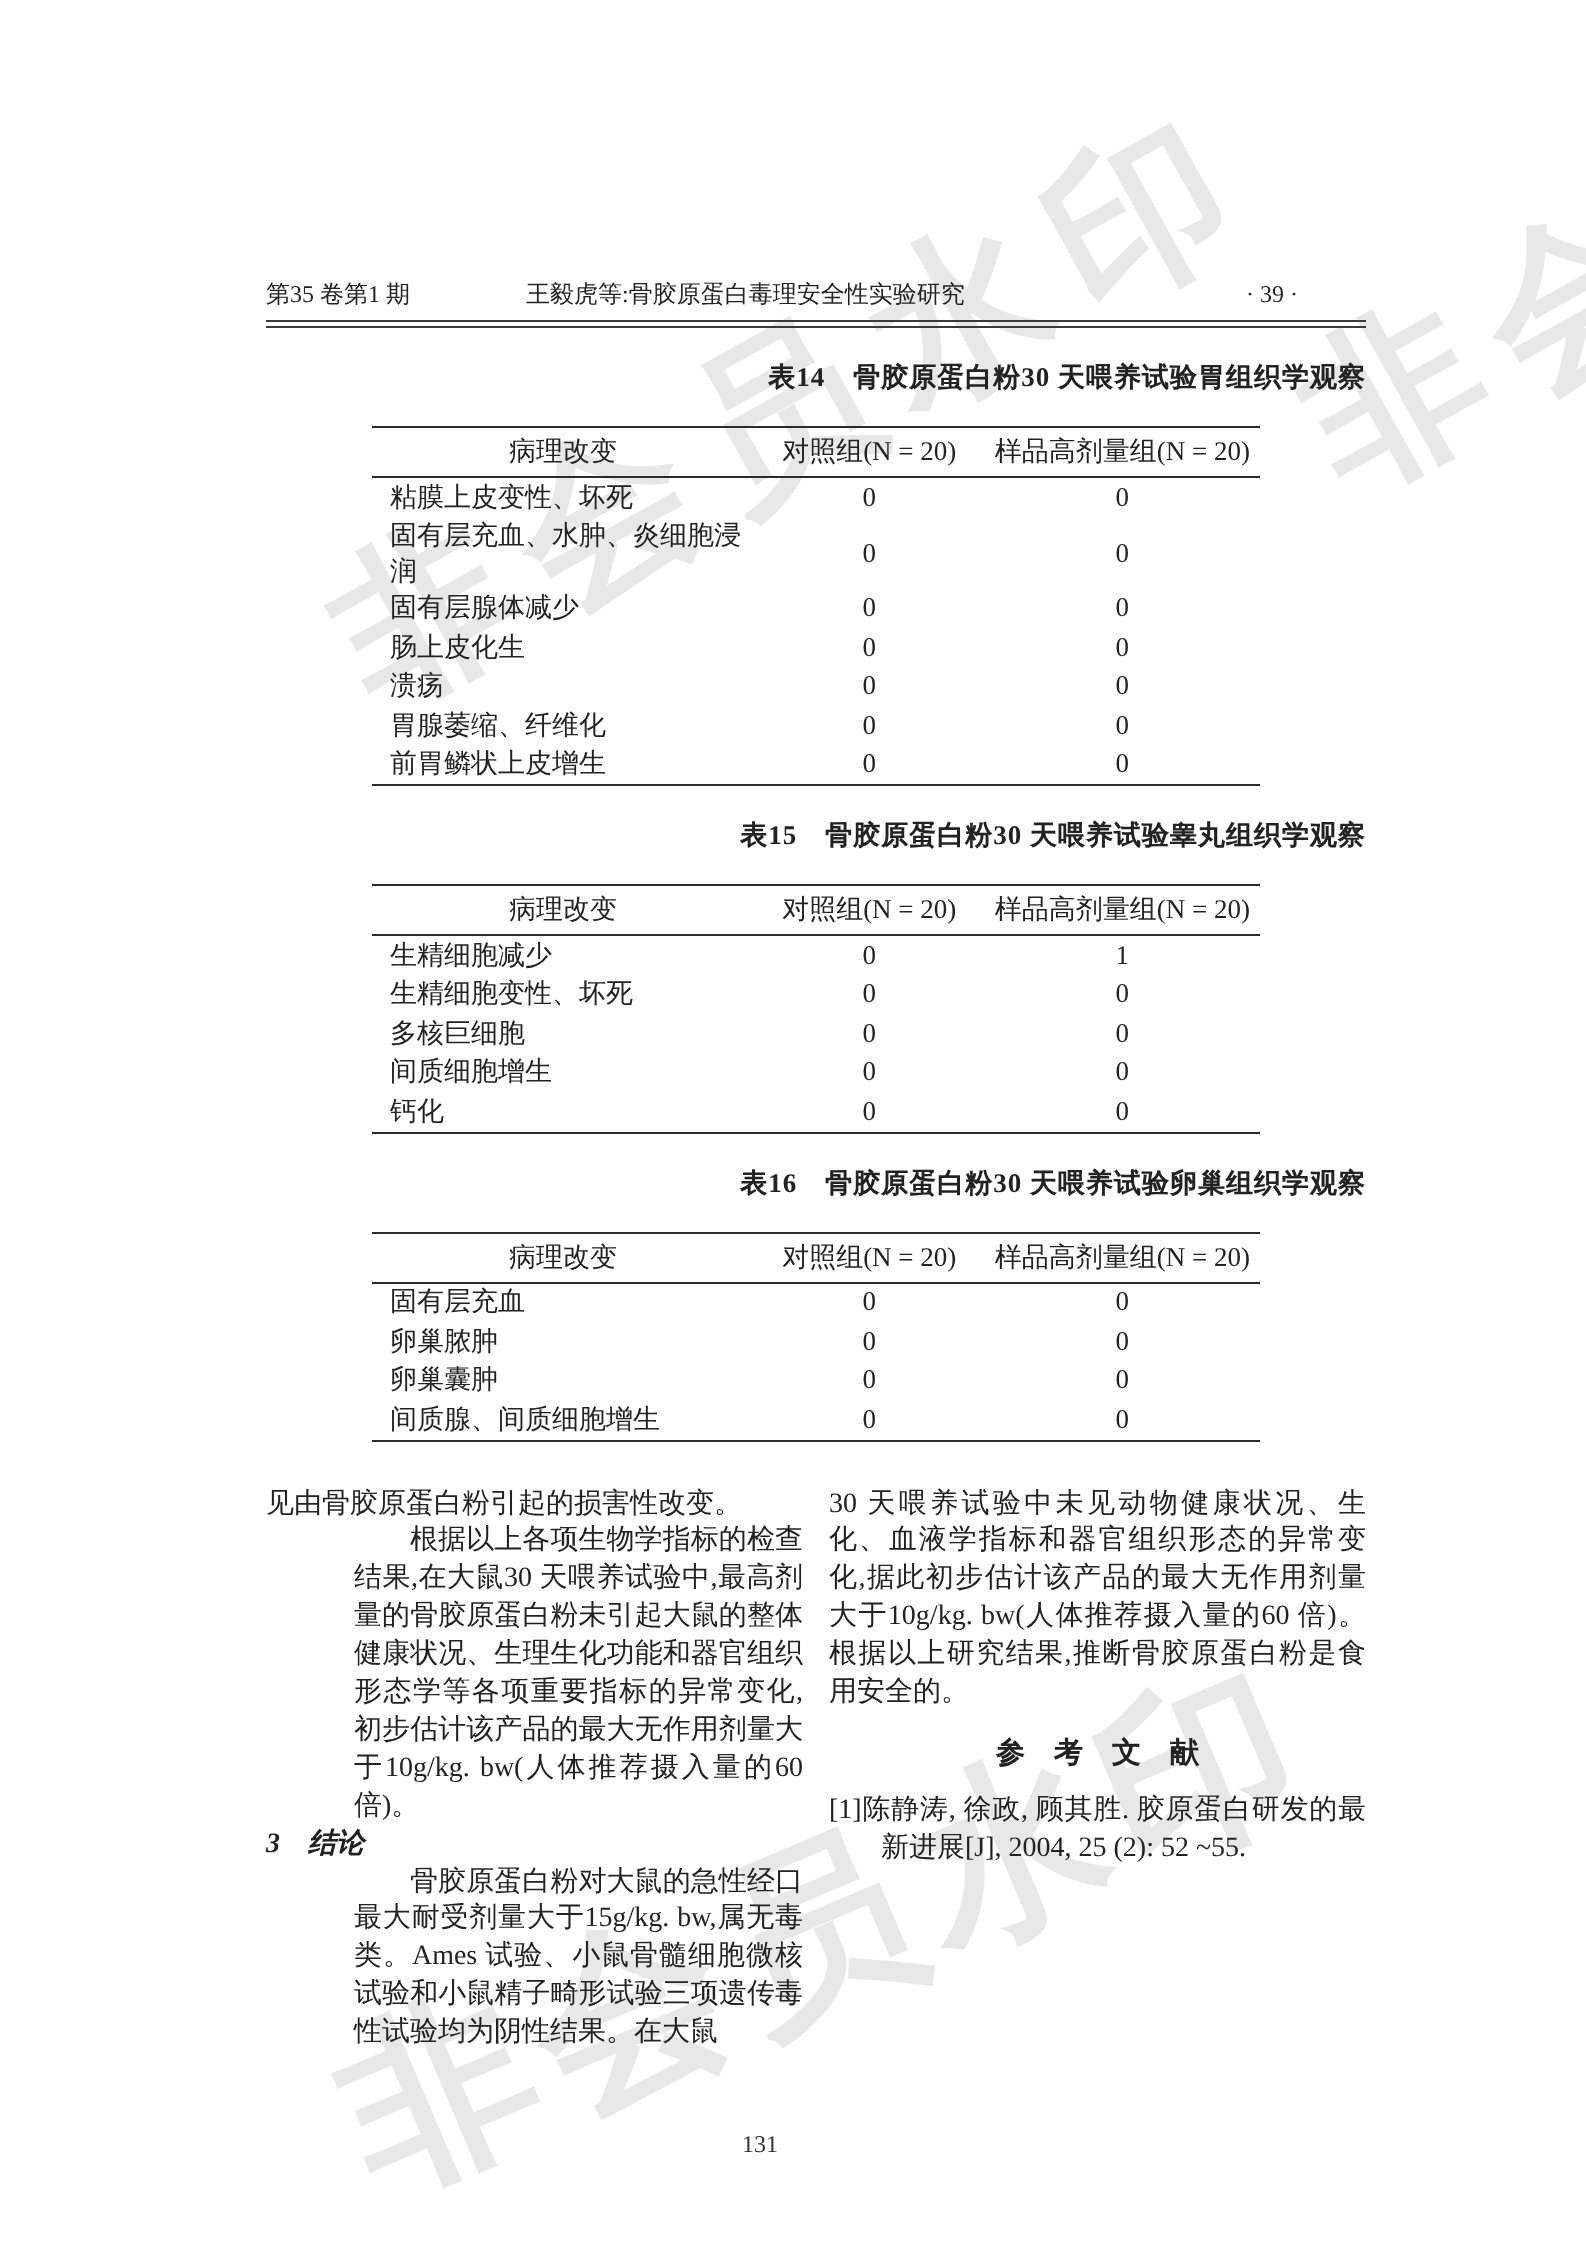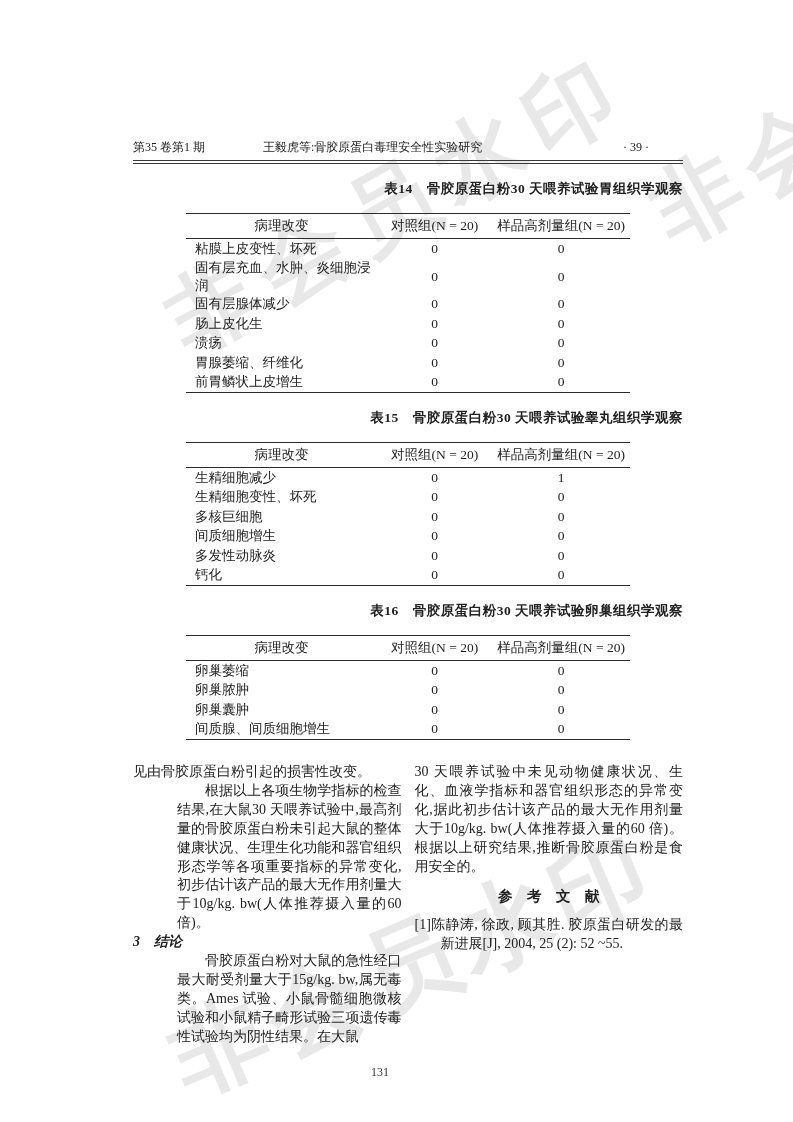--- a/index.html
+++ b/index.html
@@ -230,25 +230,20 @@
             <td class="c-label">多核巨细胞</td>
             <td class="c-val">0</td>
             <td class="c-val">0</td>
           </tr>
           <tr>
             <td class="c-label">间质细胞增生</td>
             <td class="c-val">0</td>
             <td class="c-val">0</td>
           </tr>
           <tr>
-            <td class="c-label">多发性动脉炎</td>
-            <td class="c-val">0</td>
-            <td class="c-val">0</td>
-          </tr>
-          <tr>
             <td class="c-label">钙化</td>
             <td class="c-val">0</td>
             <td class="c-val">0</td>
           </tr>
         </tbody>
     </table>
   </div>
 
   <div class="table-block">
     <div class="table-title">表16　骨胶原蛋白粉30 天喂养试验卵巢组织学观察</div>
@@ -260,21 +255,21 @@
         </colgroup>
       <thead>
           <tr>
             <th>病理改变</th>
             <th>对照组(N = 20)</th>
             <th>样品高剂量组(N = 20)</th>
           </tr>
         </thead>
       <tbody>
           <tr>
-            <td class="c-label">卵巢萎缩</td>
+            <td class="c-label">固有层充血</td>
             <td class="c-val">0</td>
             <td class="c-val">0</td>
           </tr>
           <tr>
             <td class="c-label">卵巢脓肿</td>
             <td class="c-val">0</td>
             <td class="c-val">0</td>
           </tr>
           <tr>
             <td class="c-label">卵巢囊肿</td>

